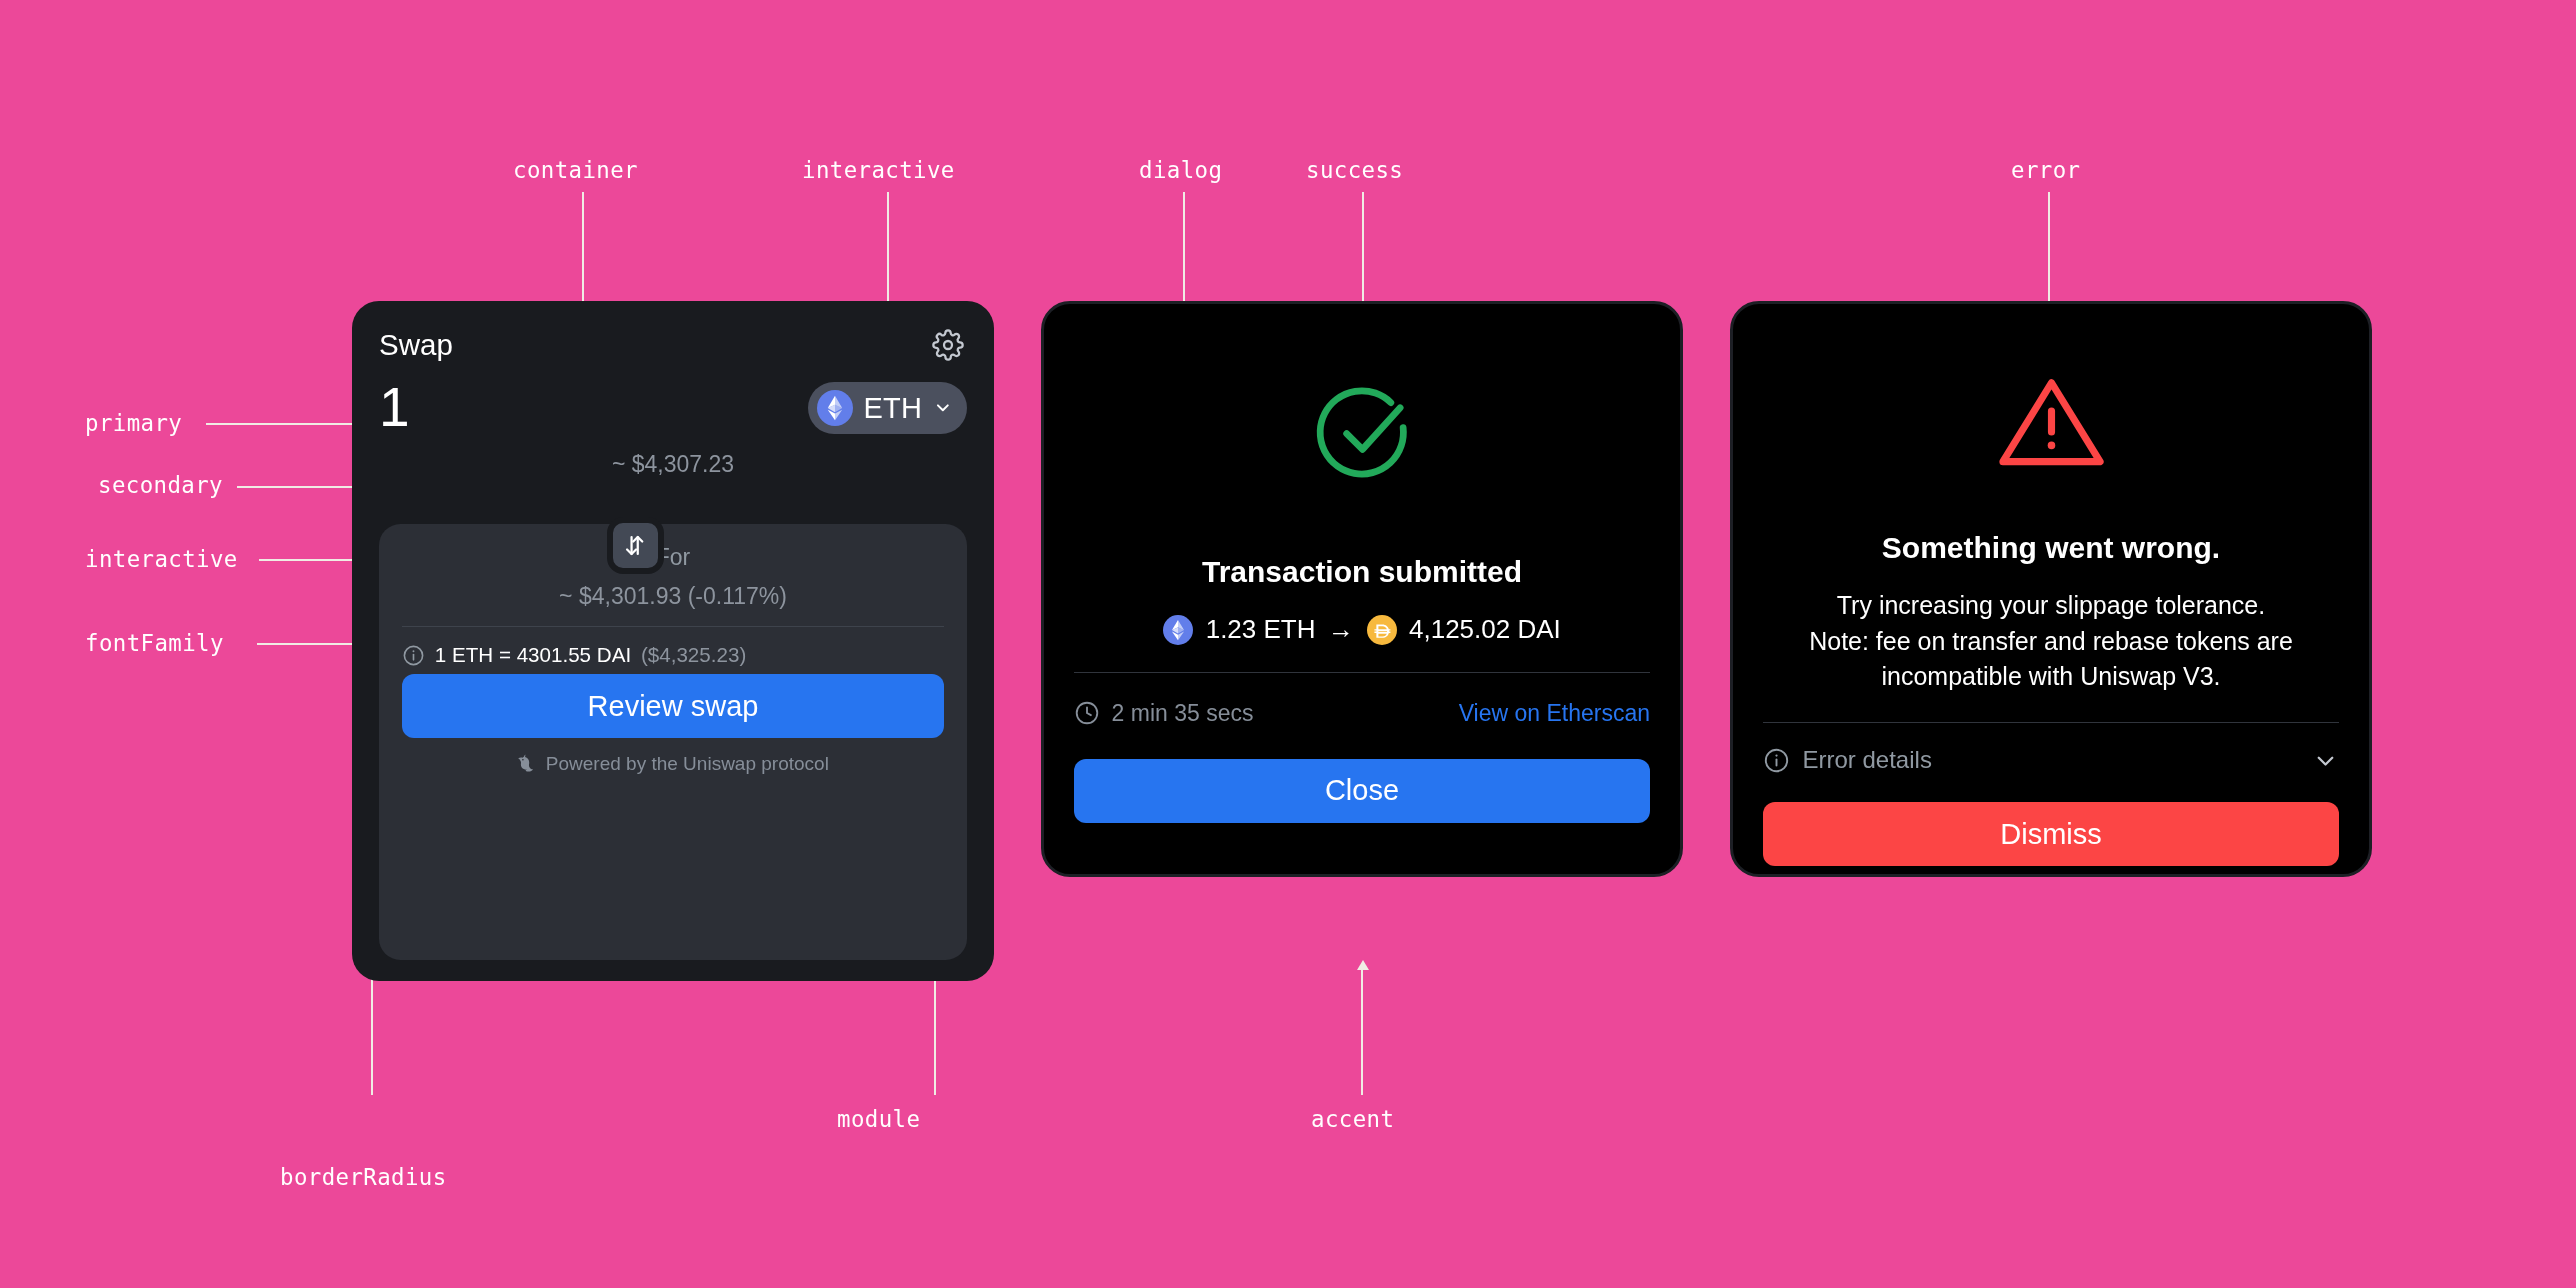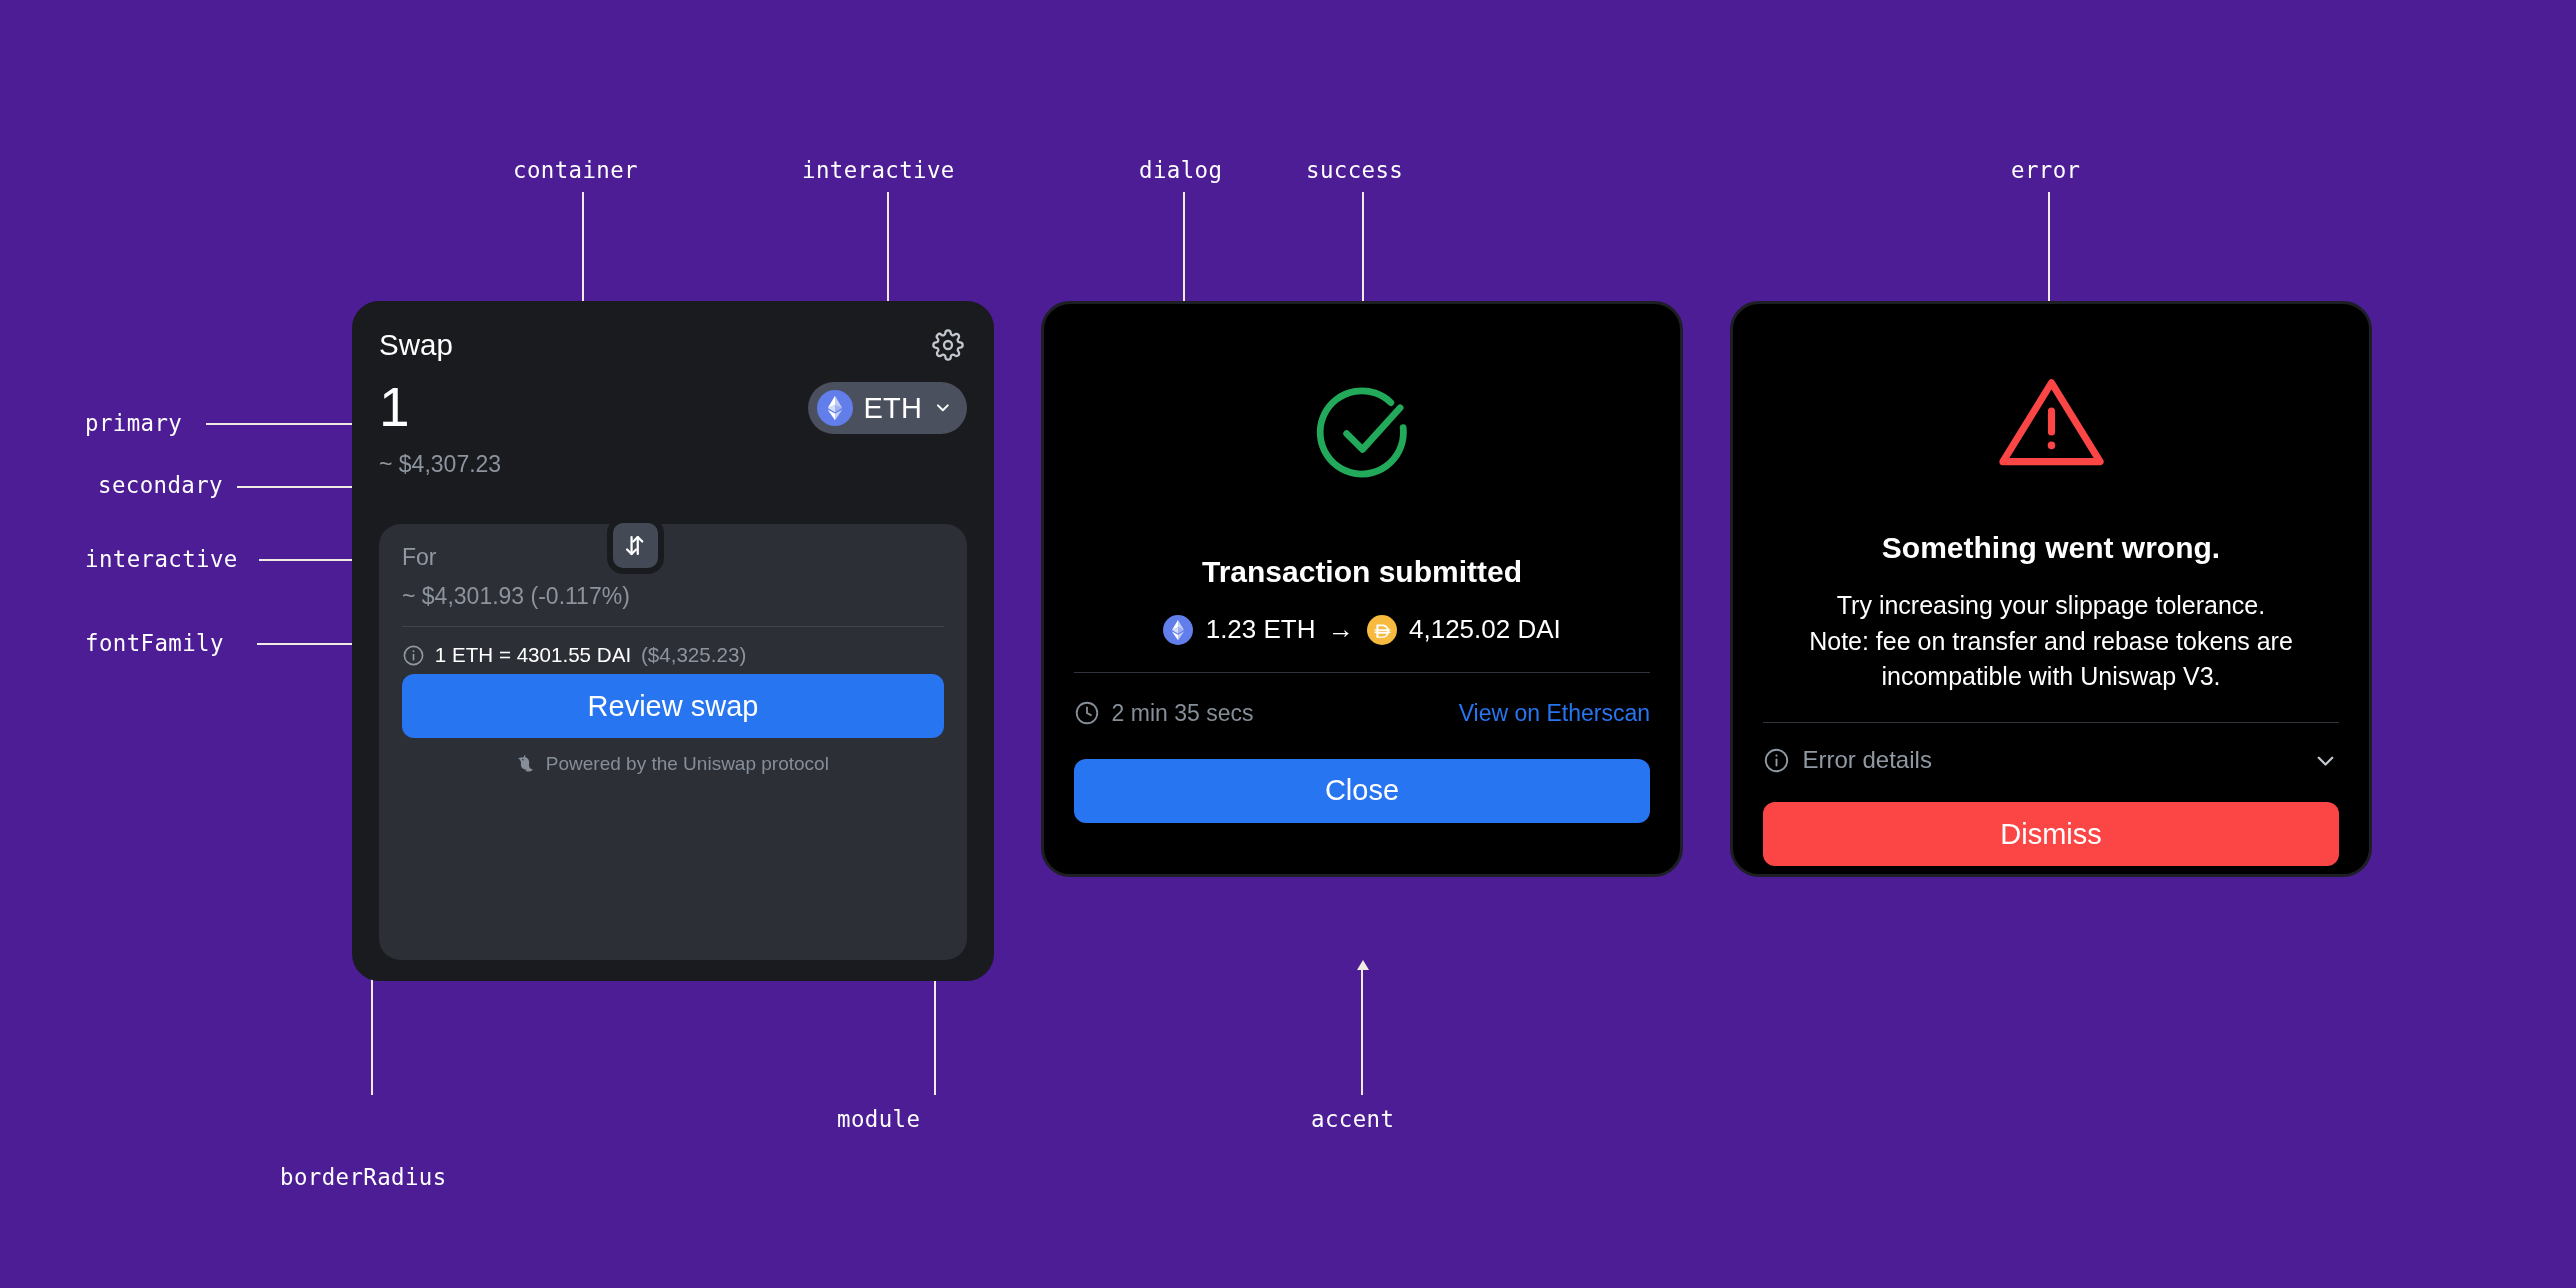--- a/index.html
+++ b/index.html
@@ -2,21 +2,21 @@
 <html style="font-size:14.3px"><head>
 <meta charset="utf-8">
 <style>
   * { box-sizing: border-box; margin: 0; padding: 0; }
   html, body {
     width: 2576px; height: 1288px;
     background: #000000;
     overflow: hidden;
     font-family: "Liberation Sans", sans-serif;
   }
-  #stage { position: relative; width: 2576px; height: 1288px; background:#4c1d95; }
+  #stage { position: relative; width: 2576px; height: 1288px; background:#ec4899; }
 
   
   .anno-label {
     position: absolute;
     font-family: "DejaVu Sans Mono", monospace;
     font-size: 22.4px;
     color: #ffffff;
     letter-spacing: 0.4px;
     white-space: nowrap;
   }
@@ -53,20 +53,21 @@
   }
 
   
   #swap-card {
     position: absolute;
     left: 352px; top: 301px;
     width: 642px; height: 680px;
     background: #191b1f;
     border-radius: 27px;
     padding: 23px 27px 12px 27px;
+    text-align: center;
   }
   .swap-header {
     display: flex; align-items: center; justify-content: space-between;
     height: 41px;
   }
   .swap-title { font-size: 29.5px; color: #ffffff; font-weight: 400; }
   .gear-btn { width: 39px; height: 39px; display:flex; align-items:center; justify-content:center; }
 
   .sell-section { padding-top: 14.3px; position: relative; height: 152px; }
   .amount-row { display: flex; align-items: center; justify-content: space-between; }

